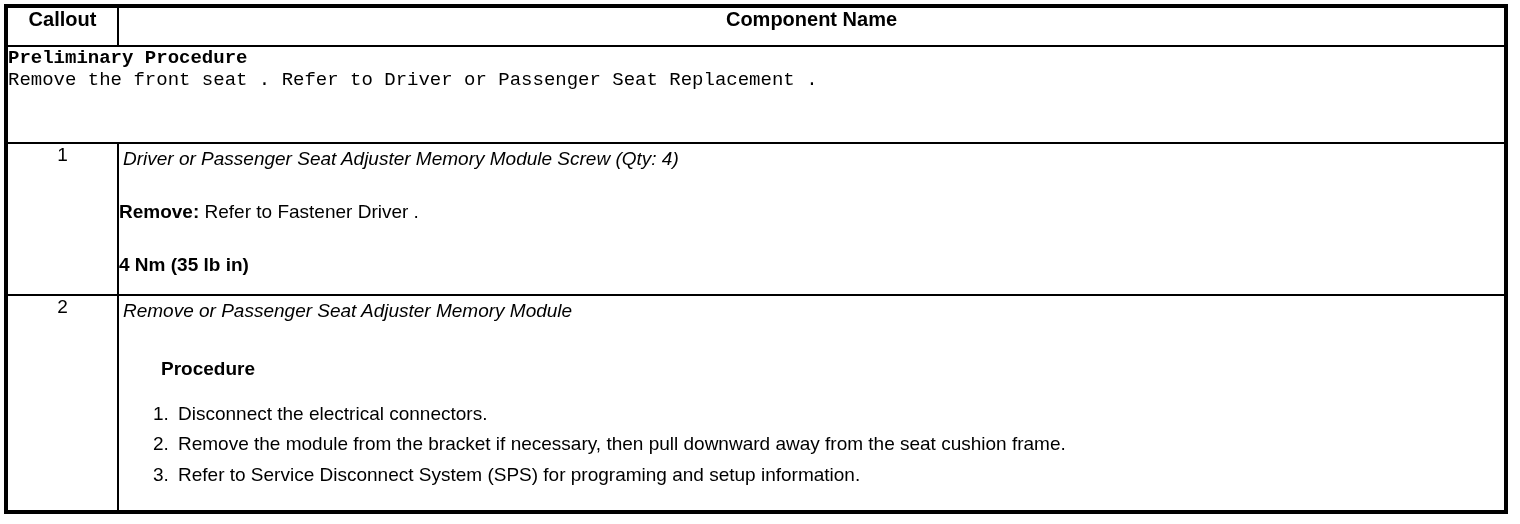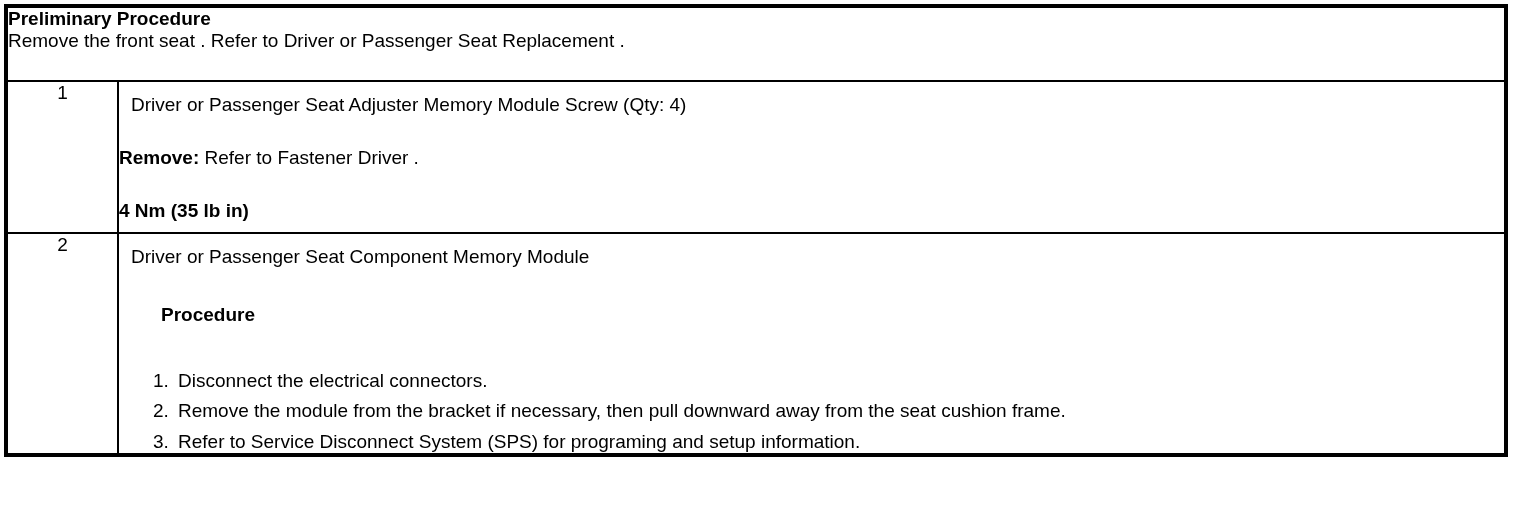--- a/index.html
+++ b/index.html
@@ -36,85 +36,90 @@
   col.callout-col { width: 112px; }
   th.header-cell {
     font-size: 20px;
     font-weight: bold;
     text-align: center;
     vertical-align: middle;
     height: 40px;
     border-bottom: 3px solid #000;
   }
   td.prelim-cell {
-    height: 75px;
+    height: 97px;
     padding: 9px 8px 8px 6px;
+    font-family: Liberation Mono, monospace;
   }
   .prelim-title { font-weight: bold; }
   .prelim-instruction { }
   td.callout-num-cell {
     text-align: center;
     vertical-align: middle;
     font-size: 19px;
   }
   td.component-cell {
     padding: 10px 10px 10px 9px;
   }
   tr.row-1 td { height: 152px; }
   tr.row-2 td { height: 217px; }
-  .component-line { margin: 12px; }
+  .component-line { margin: 4px; font-style: italic; }
   .caution-line { margin-top: 31px; }
   .caution-label { font-weight: bold; }
   .torque-line { margin-top: 30px; font-weight: bold; }
   .procedure-title {
     margin-top: 36px;
     margin-left: 42px;
     font-weight: bold;
   }
   ol.procedure-steps {
-    margin: 43px 0 0 0;
+    margin: 22px 0 0 0;
     padding-left: 55px;
   }
   ol.procedure-steps li {
     margin-bottom: 8px;
     padding-left: 4px;
   }
   ol.procedure-steps li:last-child { margin-bottom: 0; }
 </style>
 </head>
 <body>
 
 <div class="page">
   <table class="callout-table">
     <colgroup>
       <col class="callout-col">
       <col>
     </colgroup>
     <tbody>
+        <tr>
+      <th class="header-cell">Callout</th>
+      <th class="header-cell">Component Name</th>
+    </tr>
     <tr>
       <td class="prelim-cell" colspan="2">
         <div class="prelim-title">Preliminary Procedure</div>
         <div class="prelim-instruction">Remove the front seat . Refer to Driver or Passenger Seat Replacement .</div>
       </td>
     </tr>
     <tr class="row-1">
       <td class="callout-num-cell">1</td>
       <td class="component-cell">
         <div class="component-line">Driver or Passenger Seat Adjuster Memory Module Screw (Qty: 4)</div>
         <div class="caution-line">
           <span class="caution-label">Remove:</span>
           <span>Refer to Fastener Driver .</span>
         </div>
         <div class="torque-line">4 Nm (35 lb in)</div>
       </td>
     </tr>
     <tr class="row-2">
       <td class="callout-num-cell">2</td>
       <td class="component-cell">
-        <div class="component-line">Driver or Passenger Seat Component Memory Module</div>
+        <div class="component-line">Remove or Passenger Seat Adjuster Memory Module</div>
         <div class="procedure-title">Procedure</div>
         <ol class="procedure-steps">
           <li>Disconnect the electrical connectors.</li>
           <li>Remove the module from the bracket if necessary, then pull downward away from the seat cushion frame.</li>
           <li>Refer to Service Disconnect System (SPS) for programing and setup information.</li>
         </ol>
       </td>
     </tr>
   </tbody>
     </table>

